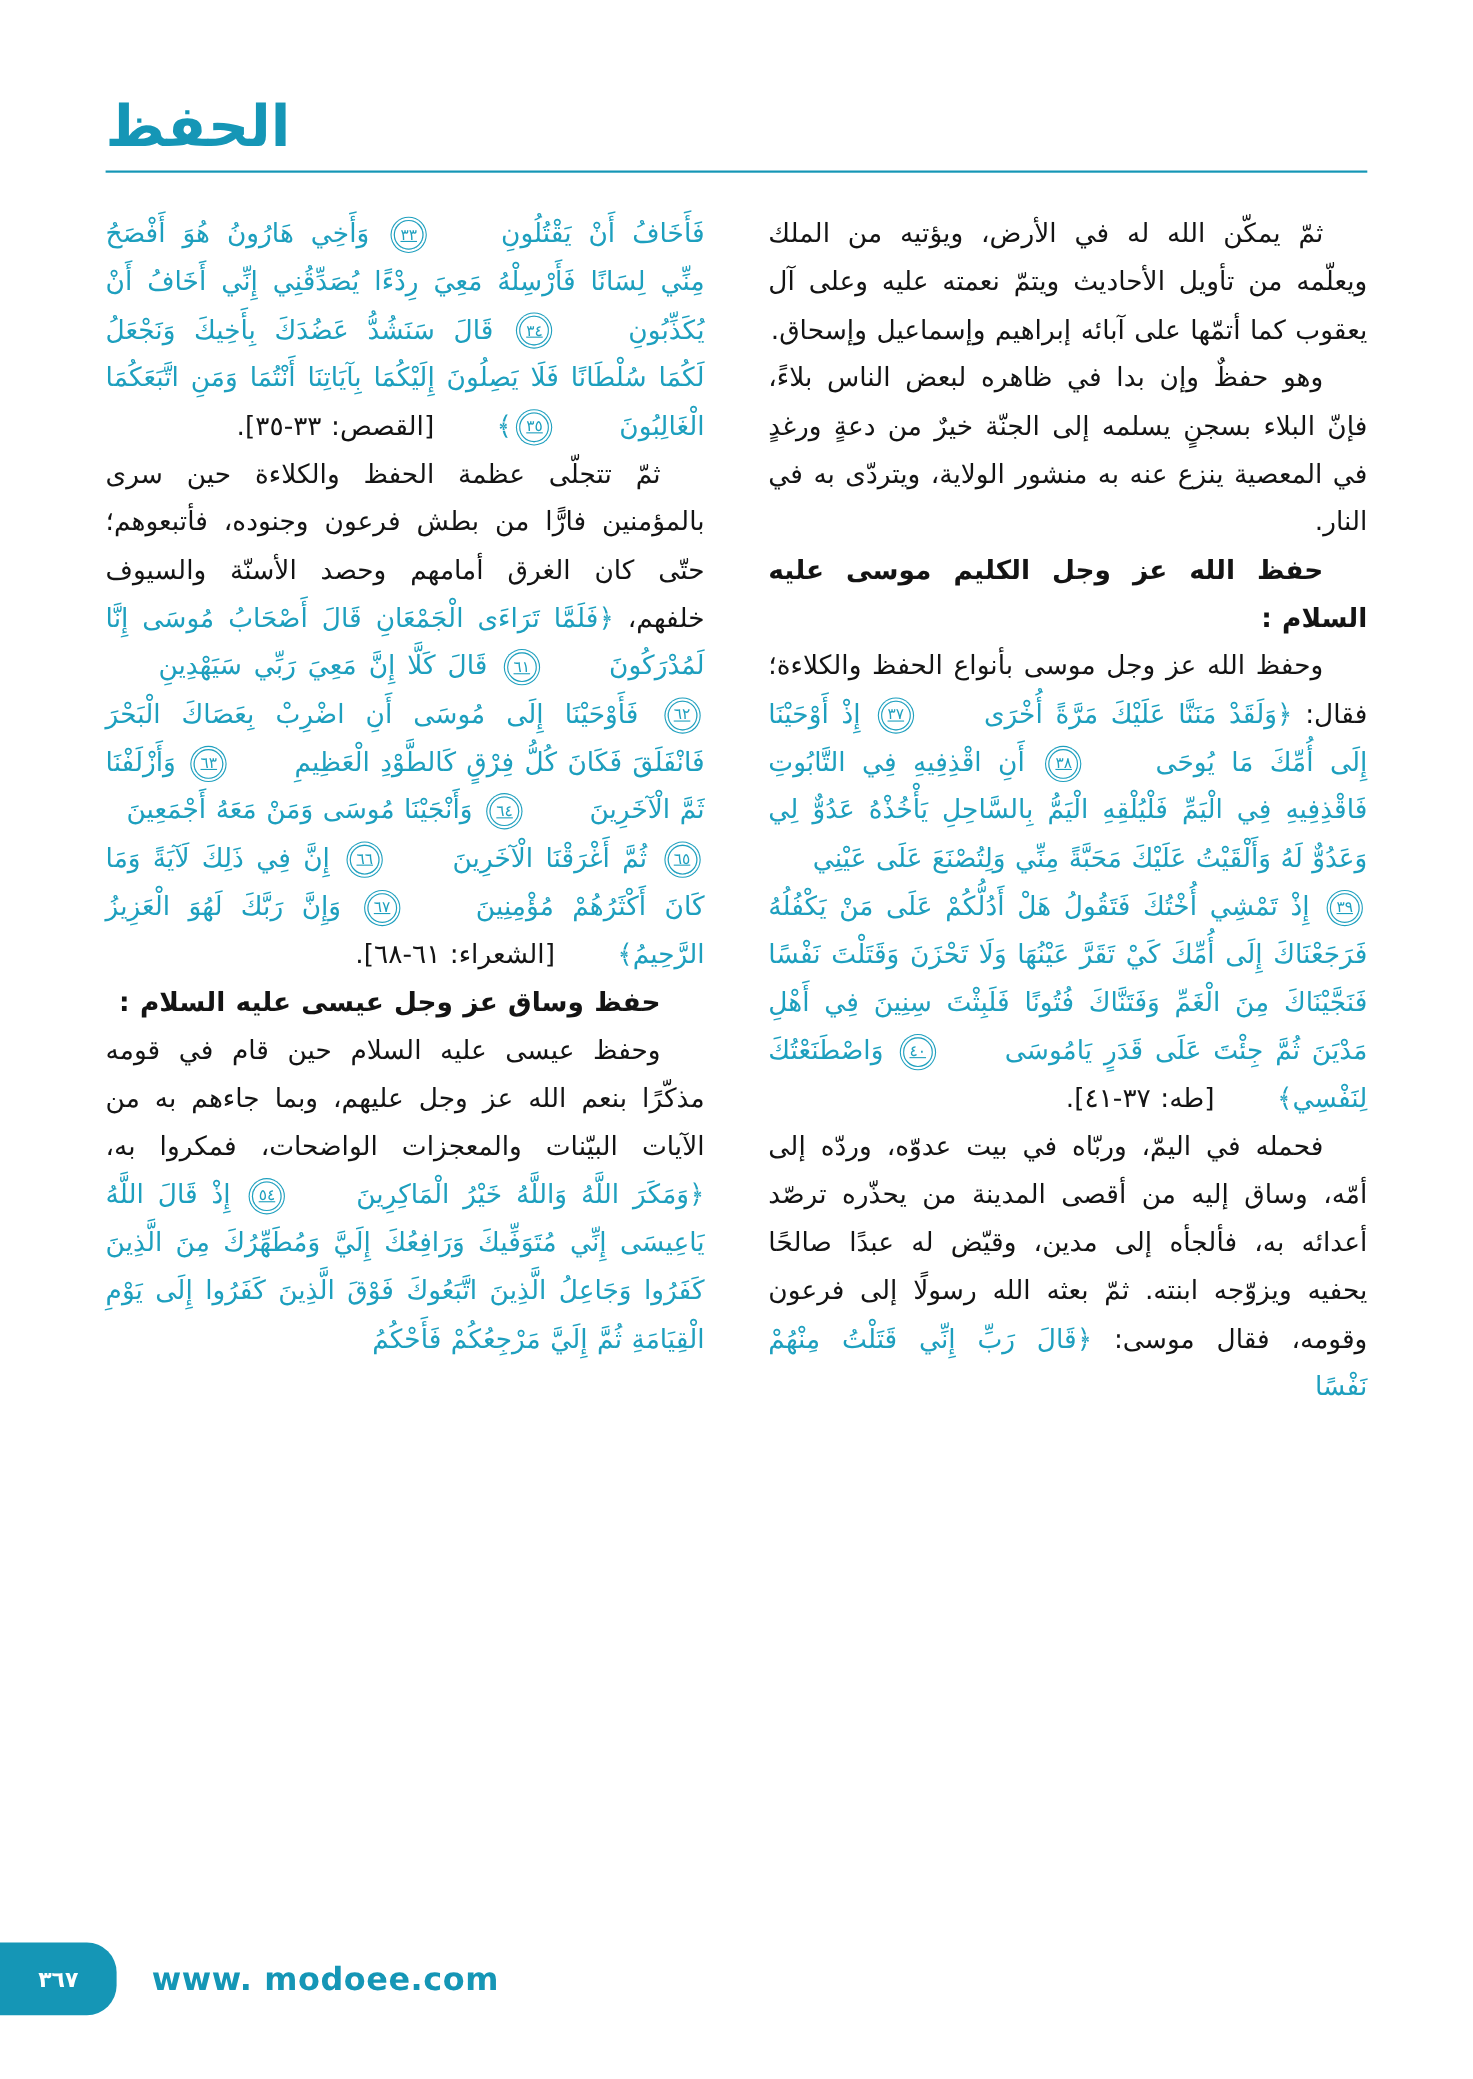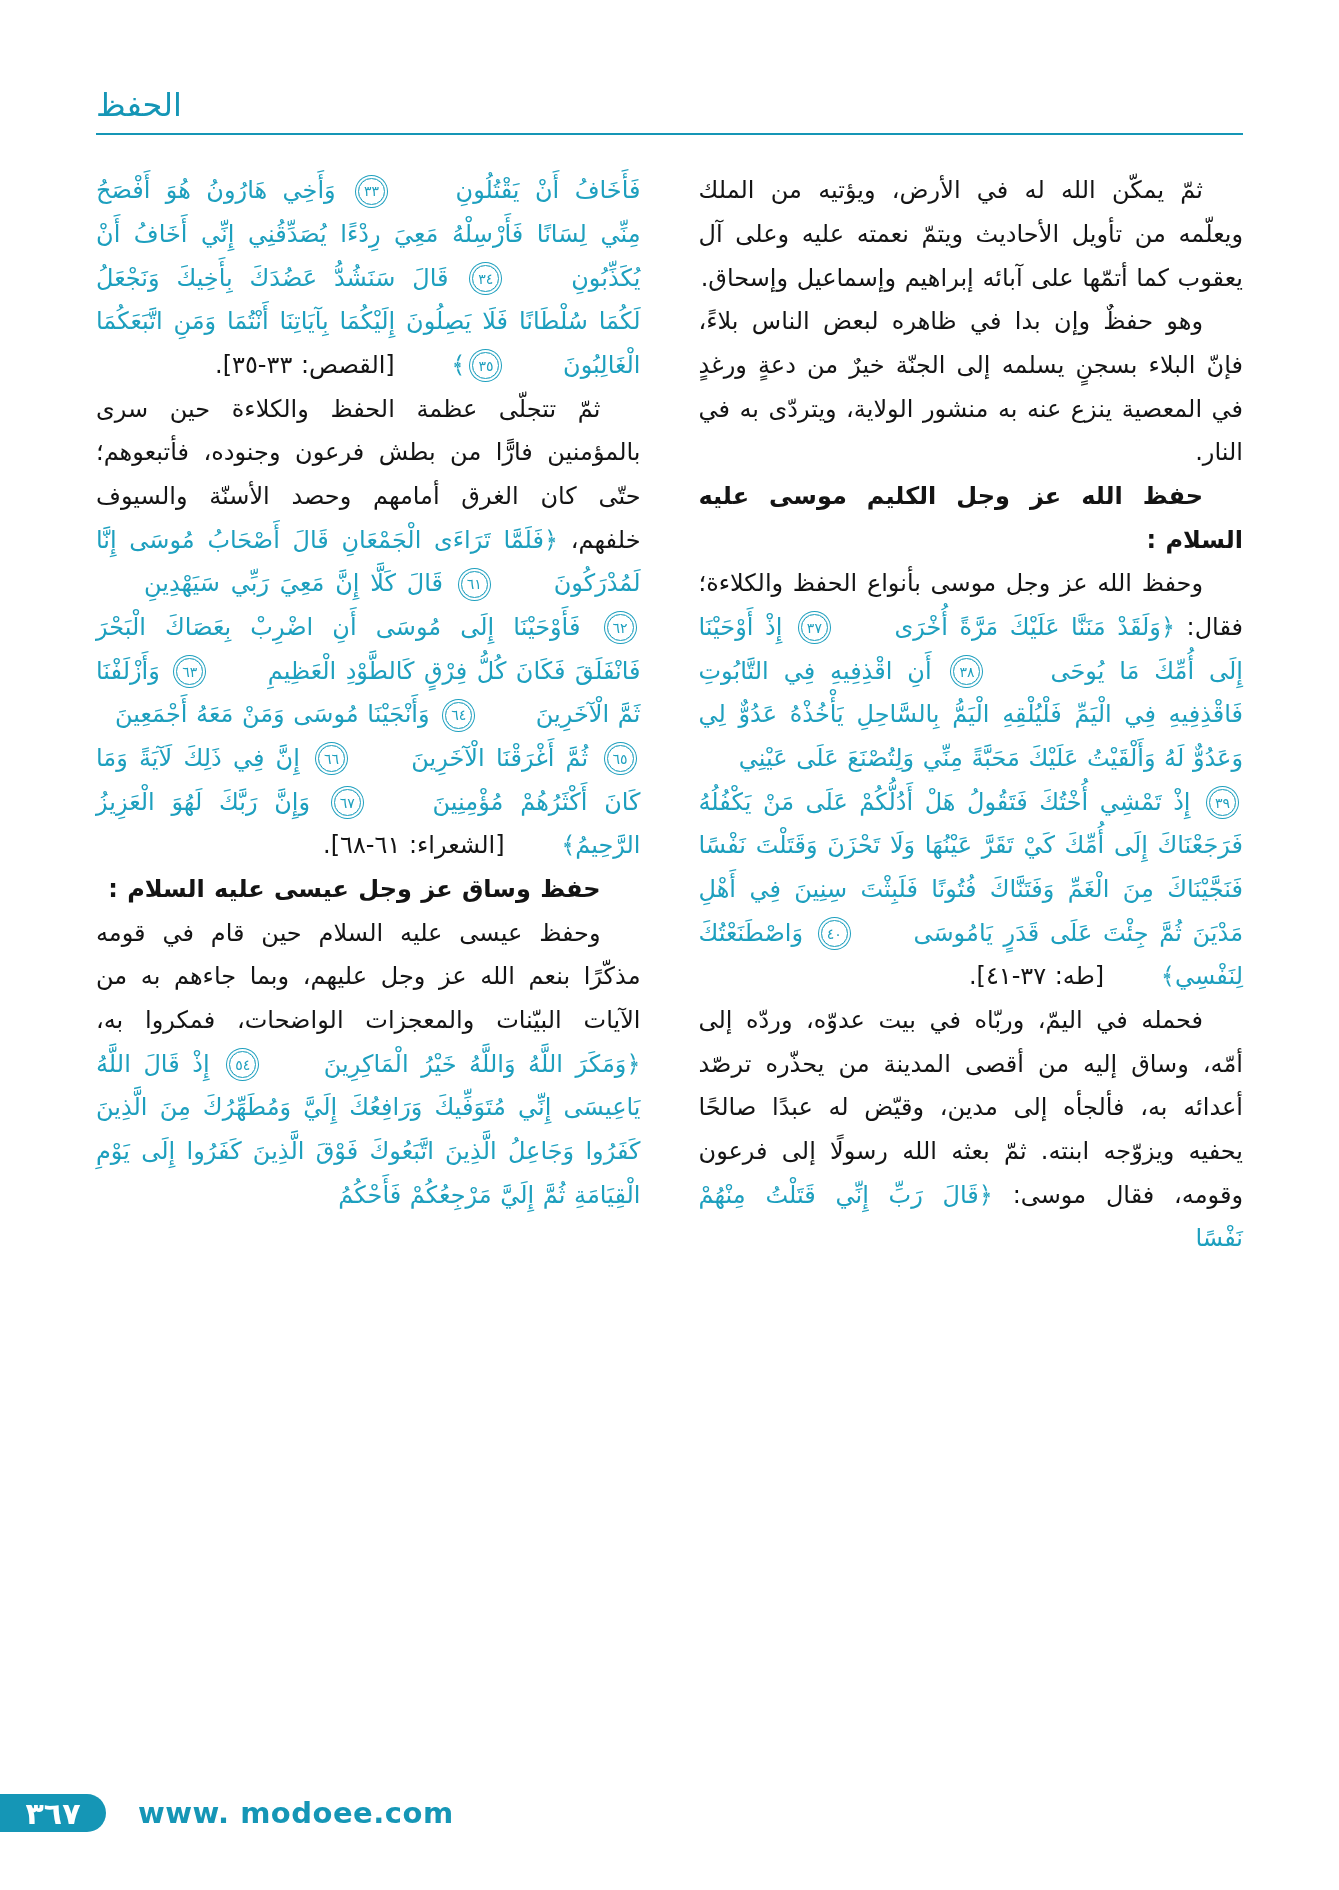--- a/index.html
+++ b/index.html
@@ -17,22 +17,22 @@
     overflow:hidden;
   }
   .page{
     width:1339px;height:1890px;
     padding:88px 96px 0 96px;
     position:relative;
   }
   header{direction:ltr;text-align:left;}
   h1.chapter-title{
     color:var(--accent);
-    font-size:32px;
-    font-weight:400;
+    font-size:52px;
+    font-weight:700;
     line-height:1.1;
     display:inline-block;
     padding-bottom:4px;
   }
   .rule{
     height:2px;
     background:var(--accent);
     margin-top:6px;
     width:100%;
   }
@@ -66,36 +66,37 @@
     width:27px;height:27px;
     border:1px solid var(--quran);
     border-radius:50%;
     box-shadow:0 0 0 2px #ffffff, 0 0 0 3px var(--quran);
     color:var(--quran);
     font-size:14px;
     line-height:1;
     margin:0 7px;
     vertical-align:middle;
     text-indent:0;
+    text-decoration:underline;
   }
   footer{
     position:absolute;
     left:0;bottom:58px;
     width:100%;
     display:flex;
     align-items:center;
     direction:ltr;
   }
   .badge{
     background:var(--accent);
     color:#ffffff;
-    width:106px;height:38px;
+    width:106px;height:66px;
     border-radius:0 27px 27px 0;
     display:flex;align-items:center;justify-content:center;
-    font-size:30px;
+    font-size:20px;
     font-weight:700;
   }
   .site{
     color:var(--accent);
     font-weight:700;
     font-size:29px;
     margin-left:32px;
     letter-spacing:0.5px;
   }
 </style>

